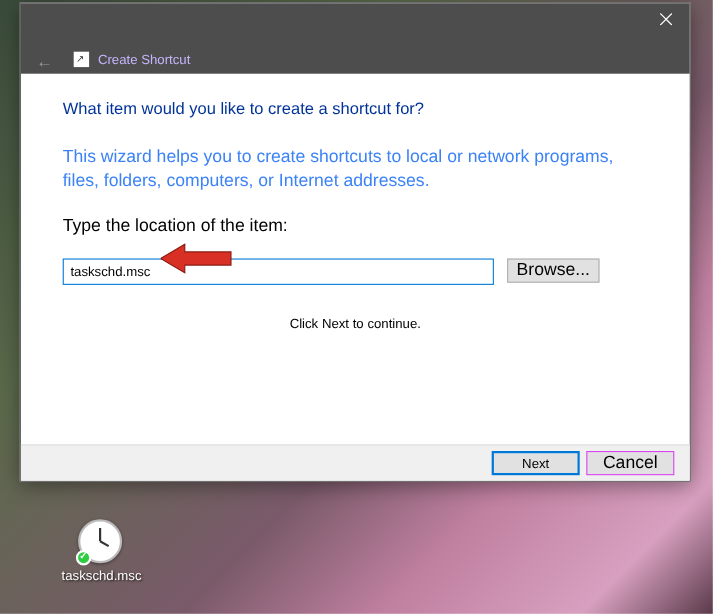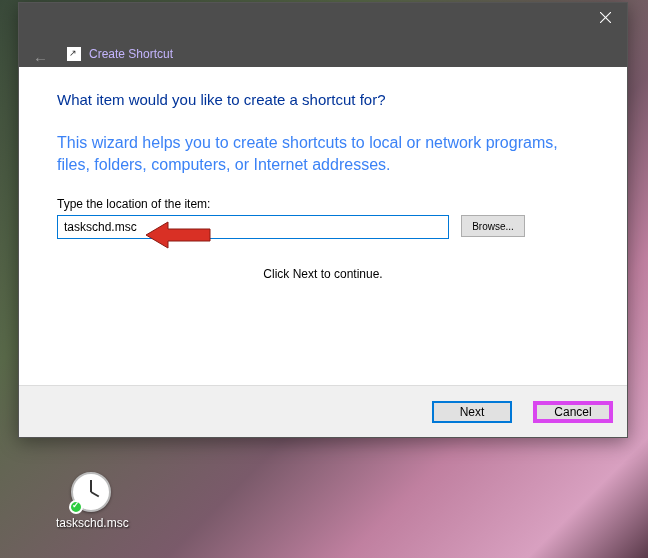--- a/index.html
+++ b/index.html
@@ -58,57 +58,57 @@
     }
     .heading {
       color: #003399; font-size: 15px; font-weight: 400;
       margin-bottom: 24px;
     }
     .desc {
       font-size: 16px; color: #3b82f6; line-height: 1.35;
       margin-bottom: 22px;
     }
     .field-label {
-      font-size: 12px; margin-bottom: 4px;
+      font-size: 16px; margin-bottom: 20px;
     }
     .input-row {
       display: flex; gap: 12px; align-items: flex-start;
       margin-bottom: 28px;
     }
     .location-input {
       width: 392px; height: 24px;
       border: 1px solid #0078d7;
       padding: 2px 6px;
       font-family: inherit; font-size: 12px;
       outline: none;
     }
     .browse-btn {
-      width: 64px; height: 22px;
+      width: 84px; height: 22px;
       background: #e1e1e1; border: 1px solid #adadad;
-      font-size: 10px; cursor: pointer;
+      font-size: 16px; cursor: pointer;
     }
     .continue-text { font-size: 12px; text-align: center; }
     .footer {
-      height: 52px;
+      height: 33px;
       border-top: 1px solid #dcdcdc;
       background: #f0f0f0;
       display: flex; align-items: center; justify-content: flex-end;
-      padding-right: 14px; gap: 21px;
+      padding-right: 14px; gap: 6px;
     }
     .next-btn {
       width: 80px; height: 22px;
       border: 2px solid #0078d7;
       background: #e1e1e1;
       font-size: 12px; cursor: pointer;
     }
     .cancel-btn {
       width: 80px; height: 22px;
-      border: 4px solid #d946ef;
+      border: 1px solid #d946ef;
       background: #e1e1e1;
-      font-size: 12px; cursor: pointer;
+      font-size: 16px; cursor: pointer;
     }
     .annotation-arrow {
       position: absolute;
       left: 146px; top: 218px;
       pointer-events: none;
     }
     .desktop-icon {
       position: absolute;
       left: 56px; top: 472px;
       width: 70px;

